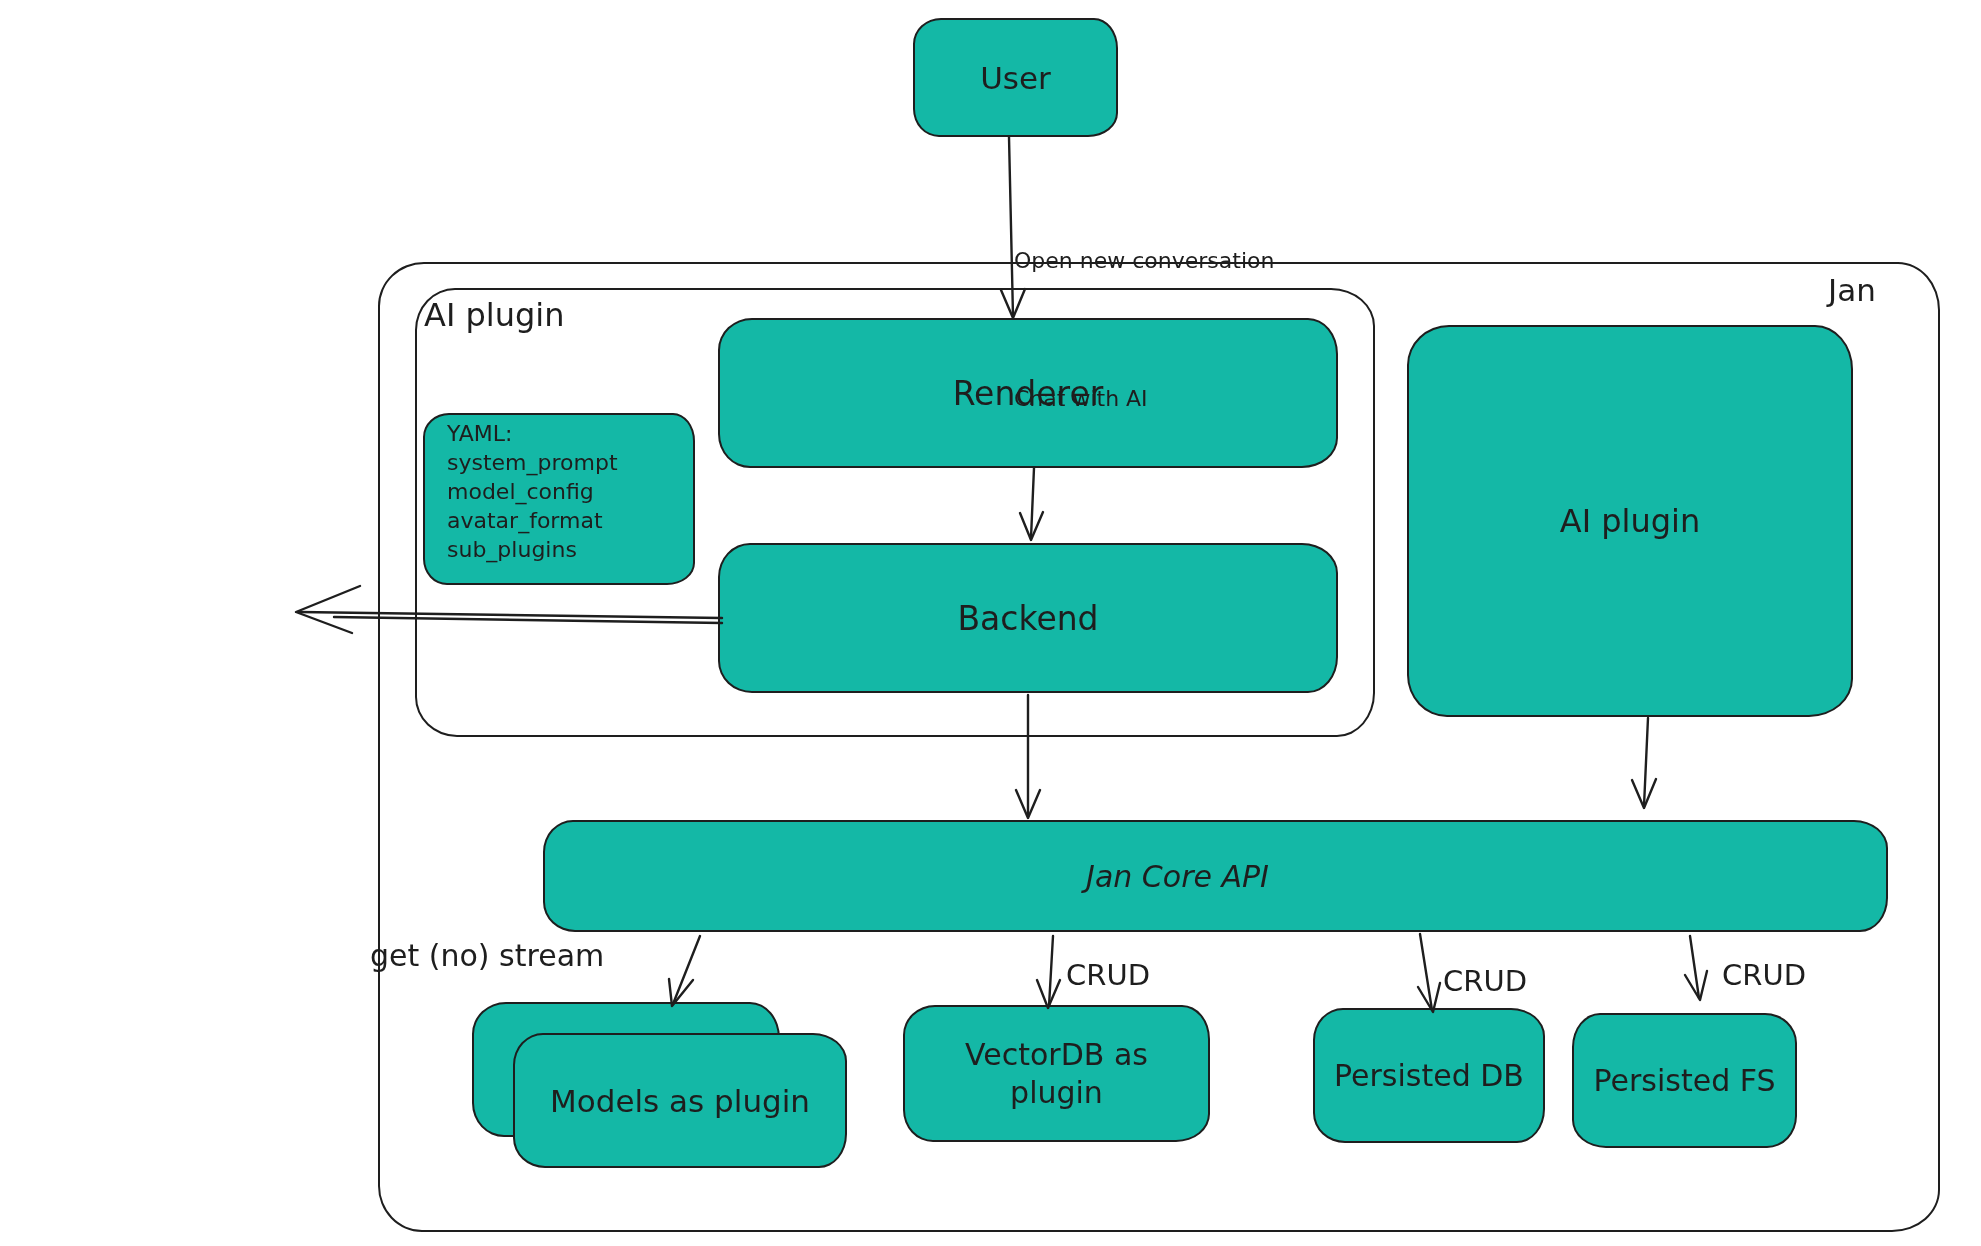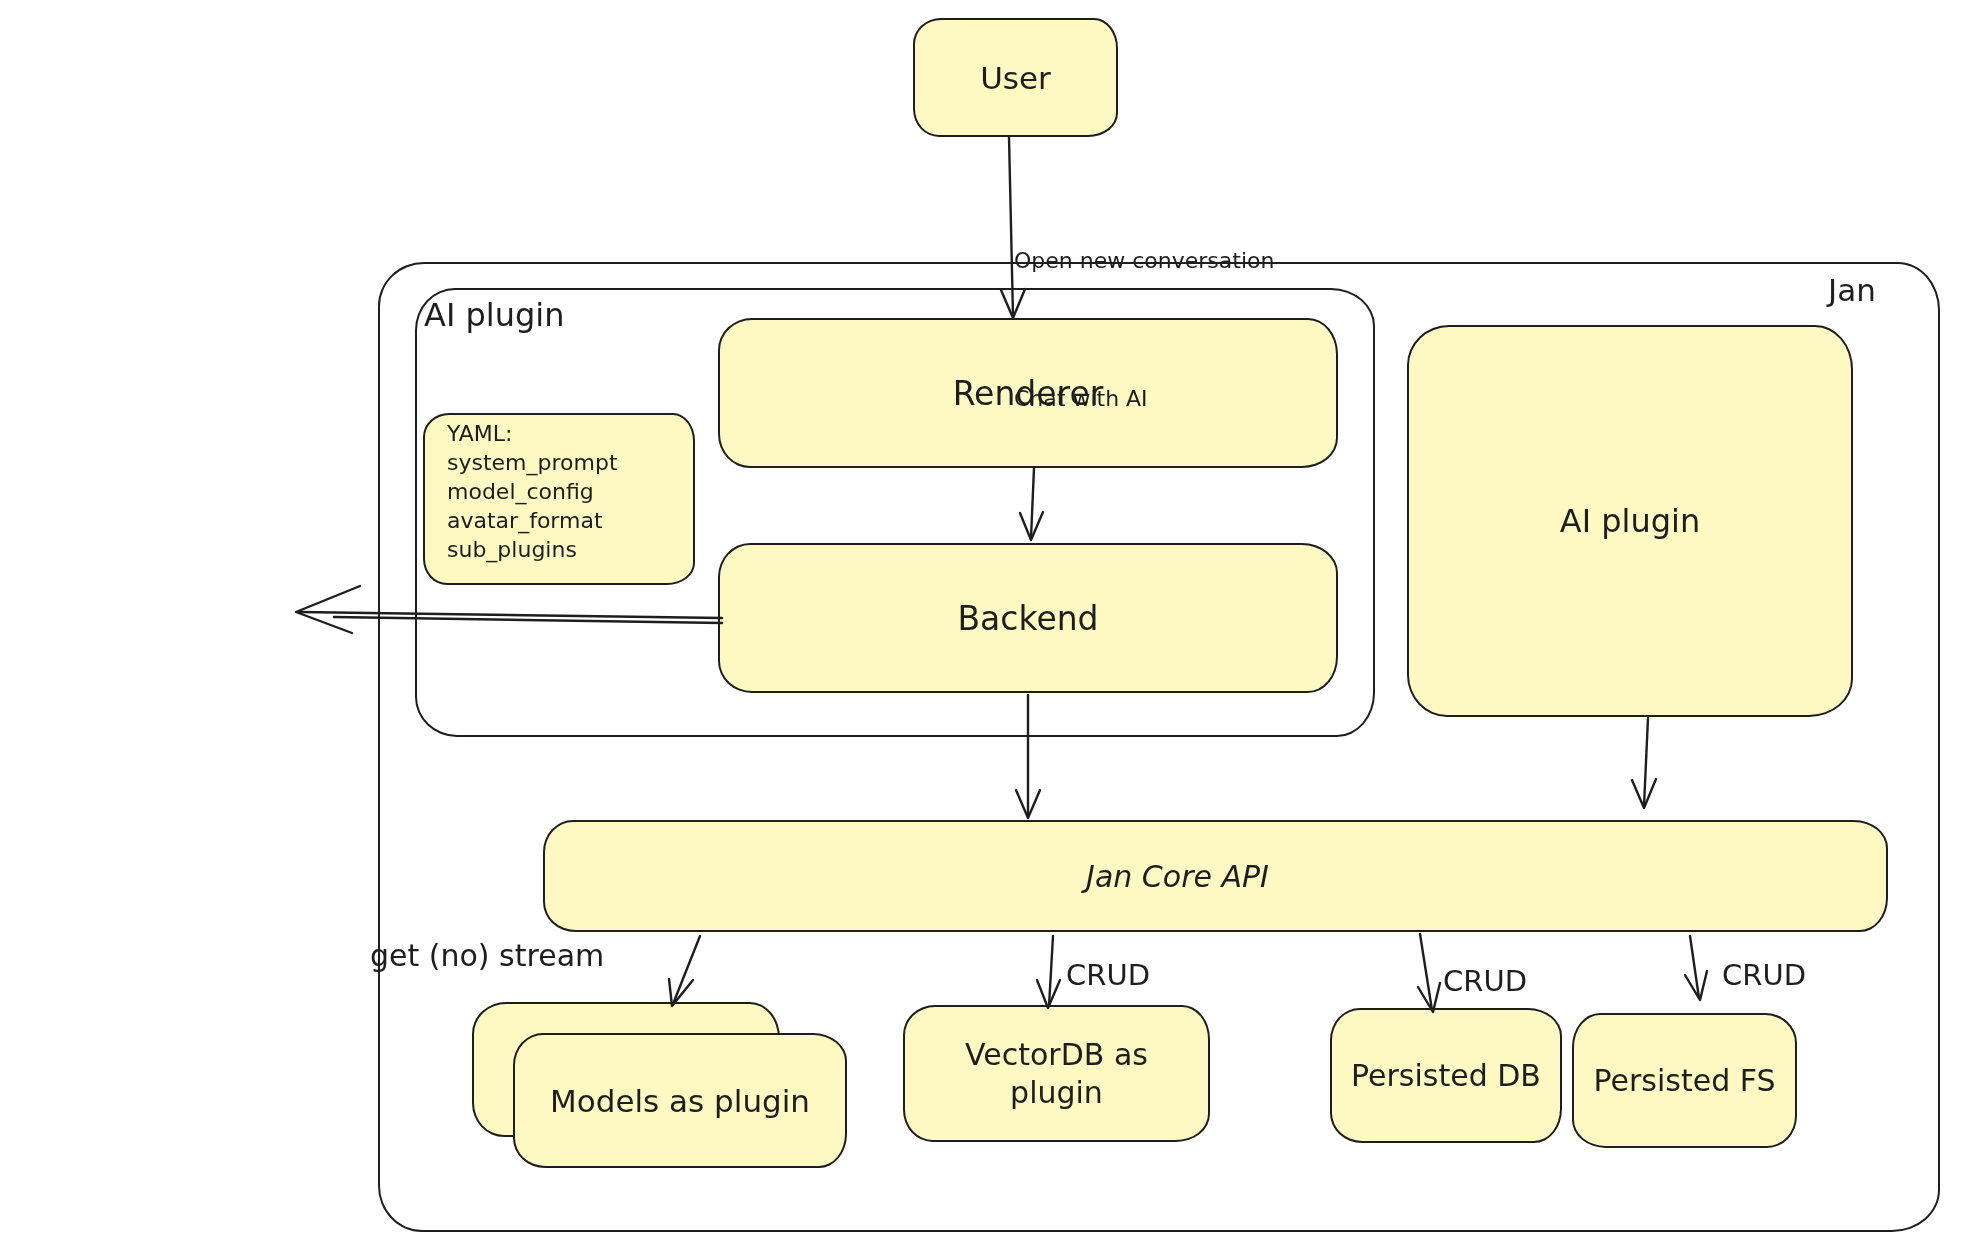--- a/index.html
+++ b/index.html
@@ -14,21 +14,21 @@
   }
   .canvas {
     position: relative;
     width: 1981px;
     height: 1246px;
     background: #ffffff;
   }
   .box {
     position: absolute;
     border: 2.5px solid #1e1e1e;
-    background: #fef9c3;
+    background: #14b8a6;
     box-sizing: border-box;
     display: flex;
     align-items: center;
     justify-content: center;
     text-align: center;
   }
   .container {
     background: transparent;
   }
   .lbl {
@@ -107,21 +107,20 @@
     border-radius: 32px 28px 34px 30px / 30px 34px 28px 32px;
     font-size: 30px;
     line-height: 38px;
     padding: 0 16px;
     text-align: center;
   }
   .persisted-db-box {
     left: 1313px; top: 1008px; width: 232px; height: 135px;
     border-radius: 30px 34px 28px 32px / 32px 28px 34px 30px;
     font-size: 30px;
-    margin-left: 17px;
   }
   .persisted-fs-box {
     left: 1572px; top: 1013px; width: 225px; height: 135px;
     border-radius: 28px 32px 30px 34px / 34px 30px 32px 28px;
     font-size: 30px;
   }
   
   .edge-open-conv { left: 1014px; top: 146px; font-size: 22px; line-height: 46px; }
   .edge-get-stream { left: 370px; top: 938px; font-size: 30px; }
   .edge-crud-1 { left: 1066px; top: 958px; font-size: 29px; }

